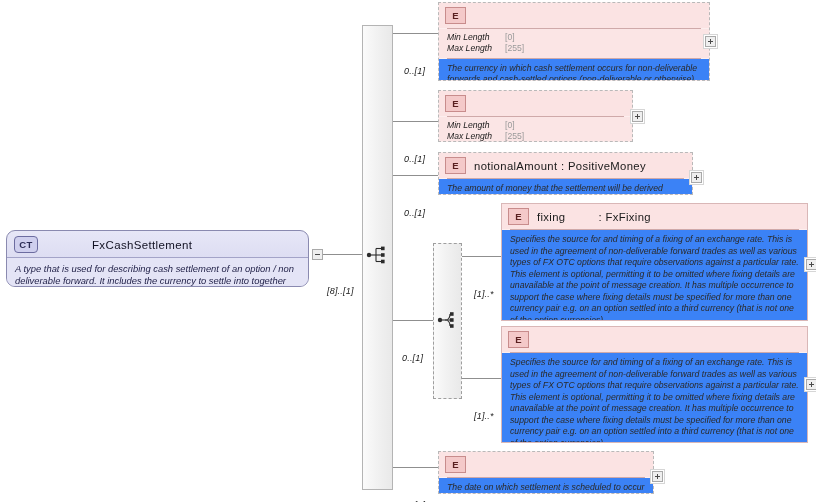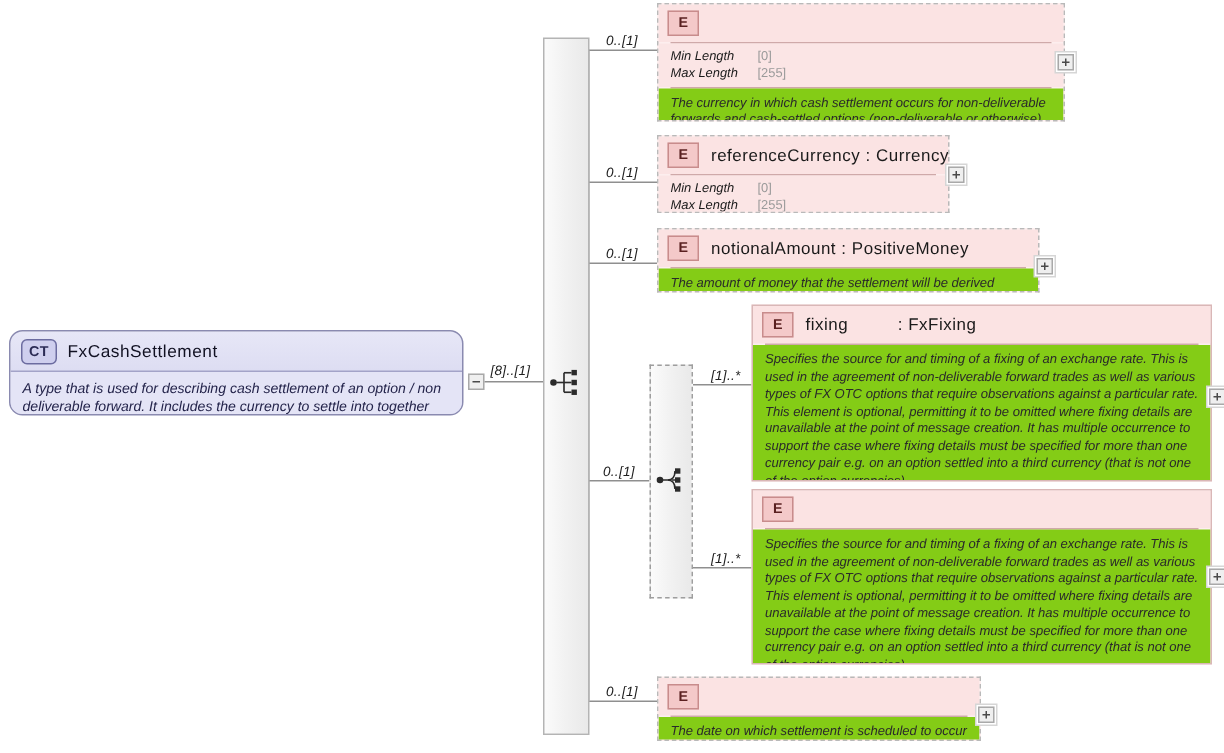--- a/index.html
+++ b/index.html
@@ -47,20 +47,21 @@
     color: #2b2b55;
     display: flex; align-items: center; justify-content: center;
     letter-spacing: 0.3px;
     flex: none;
   }
   .ct-title {
     font-size: 11.5px;
     color: #111122;
     letter-spacing: 0.35px;
     white-space: nowrap;
+    margin-left: 47px;
   }
   .ct-doc {
     padding: 5px 9px 6px 8px;
     font-size: 9.4px;
     font-style: italic;
     line-height: 1.32;
     color: #23234a;
     background: #e4e4f6;
   }
 
@@ -114,21 +115,21 @@
     width: 58px;
     flex: none;
   }
   .facet-val { color: #9a9a9a; }
   .el-doc {
     padding: 4px 8px 5px 8px;
     font-size: 8.7px;
     font-style: italic;
     line-height: 1.33;
     color: #2a2a2a;
-    background: #84cc16;
+    background: #3b82f6;
   }
 
   
   .compositor {
     background: linear-gradient(to right, #fbfbfb 0%, #f2f2f2 45%, #e9e9e9 100%);
   }
   .compositor.sequence { border: 1px solid #b4b4b4; }
   .compositor.choice   { border: 1px dashed #9e9e9e; }
 
   
@@ -136,20 +137,21 @@
   .vline { position: absolute; width: 0; border-left: 1px solid #8f8f8f; }
 
   
   .mult {
     position: absolute;
     font-size: 9px;
     font-style: italic;
     color: #202020;
     white-space: nowrap;
     letter-spacing: 0.2px;
+    margin-top: 44px;
   }
 
   
   .toggle {
     position: absolute;
     width: 11px; height: 11px;
     border: 1px solid #a9a9a9;
     background: #efefef;
     box-sizing: border-box;
   }
@@ -186,21 +188,21 @@
   <div class="hline abs" style="left:392px; top:33px; width:46px;"></div>
   <div class="hline abs" style="left:392px; top:121px; width:46px;"></div>
   <div class="hline abs" style="left:392px; top:175px; width:46px;"></div>
   <div class="hline abs" style="left:392px; top:320px; width:41px;"></div>
   <div class="hline abs" style="left:392px; top:467px; width:46px;"></div>
 
   <div class="vline abs" style="left:461px; top:256px; height:122px;"></div>
   <div class="hline abs" style="left:461px; top:256px; width:40px;"></div>
   <div class="hline abs" style="left:461px; top:378px; width:40px;"></div>
 
-  <div class="abs ct-box" style="left:6px; top:220px; width:303px; height:57px;">
+  <div class="abs ct-box" style="left:6px; top:230px; width:303px; height:57px;">
     <div class="ct-header">
       <span class="ct-badge">CT</span>
       <span class="ct-title">FxCashSettlement</span>
     </div>
     <div class="ct-doc">A type that is used for describing cash settlement of an option / non deliverable forward. It includes the currency to settle into together with the fixings required to calculate the currency amount.</div>
   </div>
 
   <div class="toggle" style="left:312px; top:249px;"></div>
 
   <div class="mult" style="left:327px; top:242px;">[8]..[1]</div>
@@ -253,25 +255,20 @@
     </div>
     <div class="el-sep"></div>
     <div class="el-doc">The currency in which cash settlement occurs for non-deliverable forwards and cash-settled options (non-deliverable or otherwise).</div>
   </div>
   <div class="toggle plus outer" style="left:705px; top:36px;"></div>
 
   <div class="mult" style="left:404px; top:110px;">0..[1]</div>
   <div class="abs el-box dashed" style="left:438px; top:90px; width:195px; height:52px;">
     <div class="el-header">
       <span class="el-badge">E</span>
-      <span class="el-title">
-        <span>referenceCurrency</span>
-        <span>:</span>
-        <span>Currency</span>
-      </span>
     </div>
     <div class="el-sep"></div>
     <div class="el-facets">
       <div class="facet-row">
         <span class="facet-name">Min Length</span>
         <span class="facet-val">[0]</span>
       </div>
       <div class="facet-row">
         <span class="facet-name">Max Length</span>
         <span class="facet-val">[255]</span>

